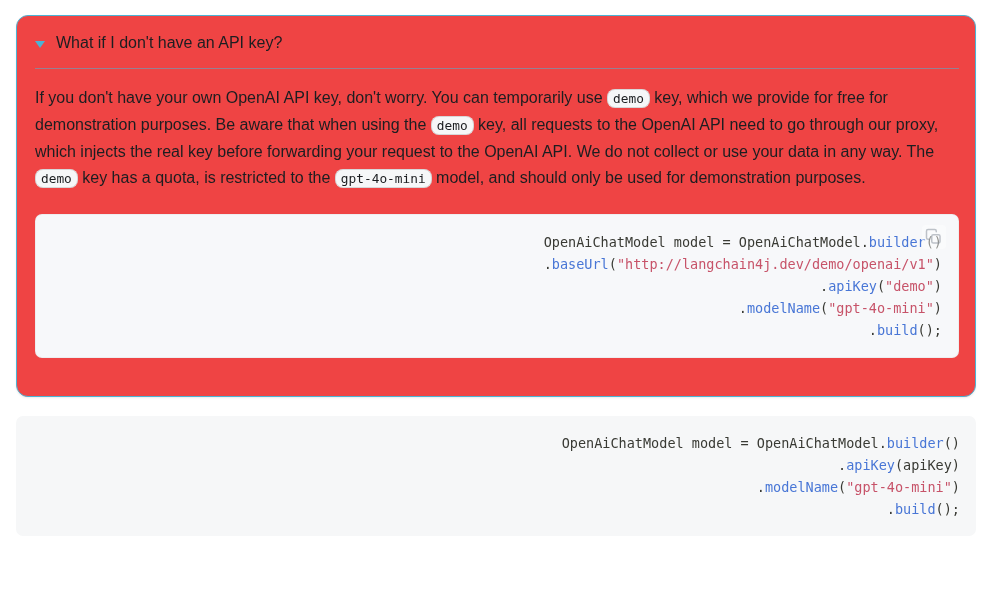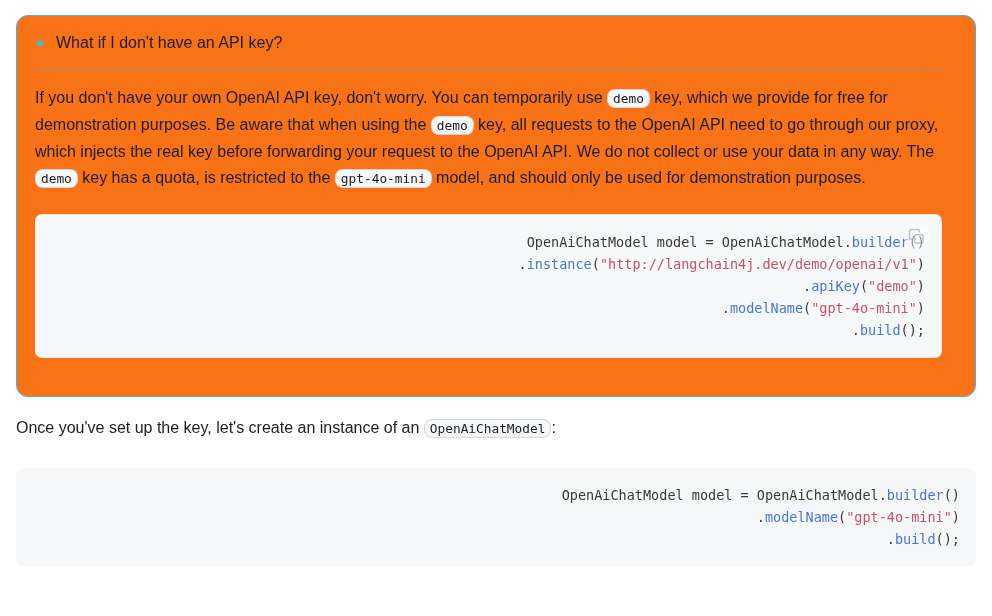--- a/index.html
+++ b/index.html
@@ -10,24 +10,24 @@
     width: 992px;
   }
   .page {
     width: 992px;
     min-height: 616px;
     padding: 15px 16px 8px 16px;
   }
 
   
   .callout {
-    background: #f97316;
+    background: #ef4444;
     border: 1px solid #4cb3d4;
     border-radius: 12px;
-    padding: 16px 33px 16px 18px;
+    padding: 16px 16px 16px 18px;
     box-shadow: 0 1px 2px rgba(0,0,0,0.08);
     margin-bottom: 19px;
   }
   .callout-summary {
     display: flex;
     align-items: center;
     font-size: 16px;
     line-height: 22px;
     cursor: pointer;
     user-select: none;
@@ -117,37 +117,37 @@
       <span class="caret-down"></span>
       <span>What if I don't have an API key?</span>
     </div>
     <hr class="callout-divider">
 
     <p class="para"><span>If you don't have your own OpenAI API key, don't worry. You can temporarily use </span><code class="inline-code">demo</code><span> key, which we provide for free for demonstration purposes. Be aware that when using the </span><code class="inline-code">demo</code><span> key, all requests to the OpenAI API need to go through our proxy, which injects the real key before forwarding your request to the OpenAI API. We do not collect or use your data in any way. The </span><code class="inline-code">demo</code><span> key has a quota, is restricted to the </span><code class="inline-code">gpt-4o-mini</code><span> model, and should only be used for demonstration purposes.</span></p>
 
     <div class="codeblock">
       <div class="code-lines">
           <div class="code-line"><span class="tok-plain">OpenAiChatModel model = OpenAiChatModel.</span><span class="tok-method">builder</span><span class="tok-plain">()</span></div>
-          <div class="code-line"><span class="tok-plain">    .</span><span class="tok-method">instance</span><span class="tok-plain">(</span><span class="tok-string">"http://langchain4j.dev/demo/openai/v1"</span><span class="tok-plain">)</span></div>
+          <div class="code-line"><span class="tok-plain">    .</span><span class="tok-method">baseUrl</span><span class="tok-plain">(</span><span class="tok-string">"http://langchain4j.dev/demo/openai/v1"</span><span class="tok-plain">)</span></div>
           <div class="code-line"><span class="tok-plain">    .</span><span class="tok-method">apiKey</span><span class="tok-plain">(</span><span class="tok-string">"demo"</span><span class="tok-plain">)</span></div>
           <div class="code-line"><span class="tok-plain">    .</span><span class="tok-method">modelName</span><span class="tok-plain">(</span><span class="tok-string">"gpt-4o-mini"</span><span class="tok-plain">)</span></div>
           <div class="code-line"><span class="tok-plain">    .</span><span class="tok-method">build</span><span class="tok-plain">();</span></div>
         </div>
       <button class="copy-btn" aria-label="Copy code">
         <svg width="18" height="18" viewBox="0 0 24 24" fill="none" stroke="#aab0b8" stroke-width="2" stroke-linecap="round" stroke-linejoin="round">
           <rect x="9" y="9" width="11" height="11" rx="2"></rect>
           <path d="M5 15H4a2 2 0 0 1-2-2V4a2 2 0 0 1 2-2h9a2 2 0 0 1 2 2v1"></path>
         </svg>
       </button>
     </div>
   </div>
 
-  <p class="outro"><span>Once you've set up the key, let's create an instance of an </span><code class="inline-code">OpenAiChatModel</code><span>:</span></p>
 
   <div class="codeblock">
     <div class="code-lines">
         <div class="code-line"><span class="tok-plain">OpenAiChatModel model = OpenAiChatModel.</span><span class="tok-method">builder</span><span class="tok-plain">()</span></div>
+        <div class="code-line"><span class="tok-plain">    .</span><span class="tok-method">apiKey</span><span class="tok-plain">(apiKey)</span></div>
         <div class="code-line"><span class="tok-plain">    .</span><span class="tok-method">modelName</span><span class="tok-plain">(</span><span class="tok-string">"gpt-4o-mini"</span><span class="tok-plain">)</span></div>
         <div class="code-line"><span class="tok-plain">    .</span><span class="tok-method">build</span><span class="tok-plain">();</span></div>
       </div>
   </div>
 
 </div>
 
 </body></html>

